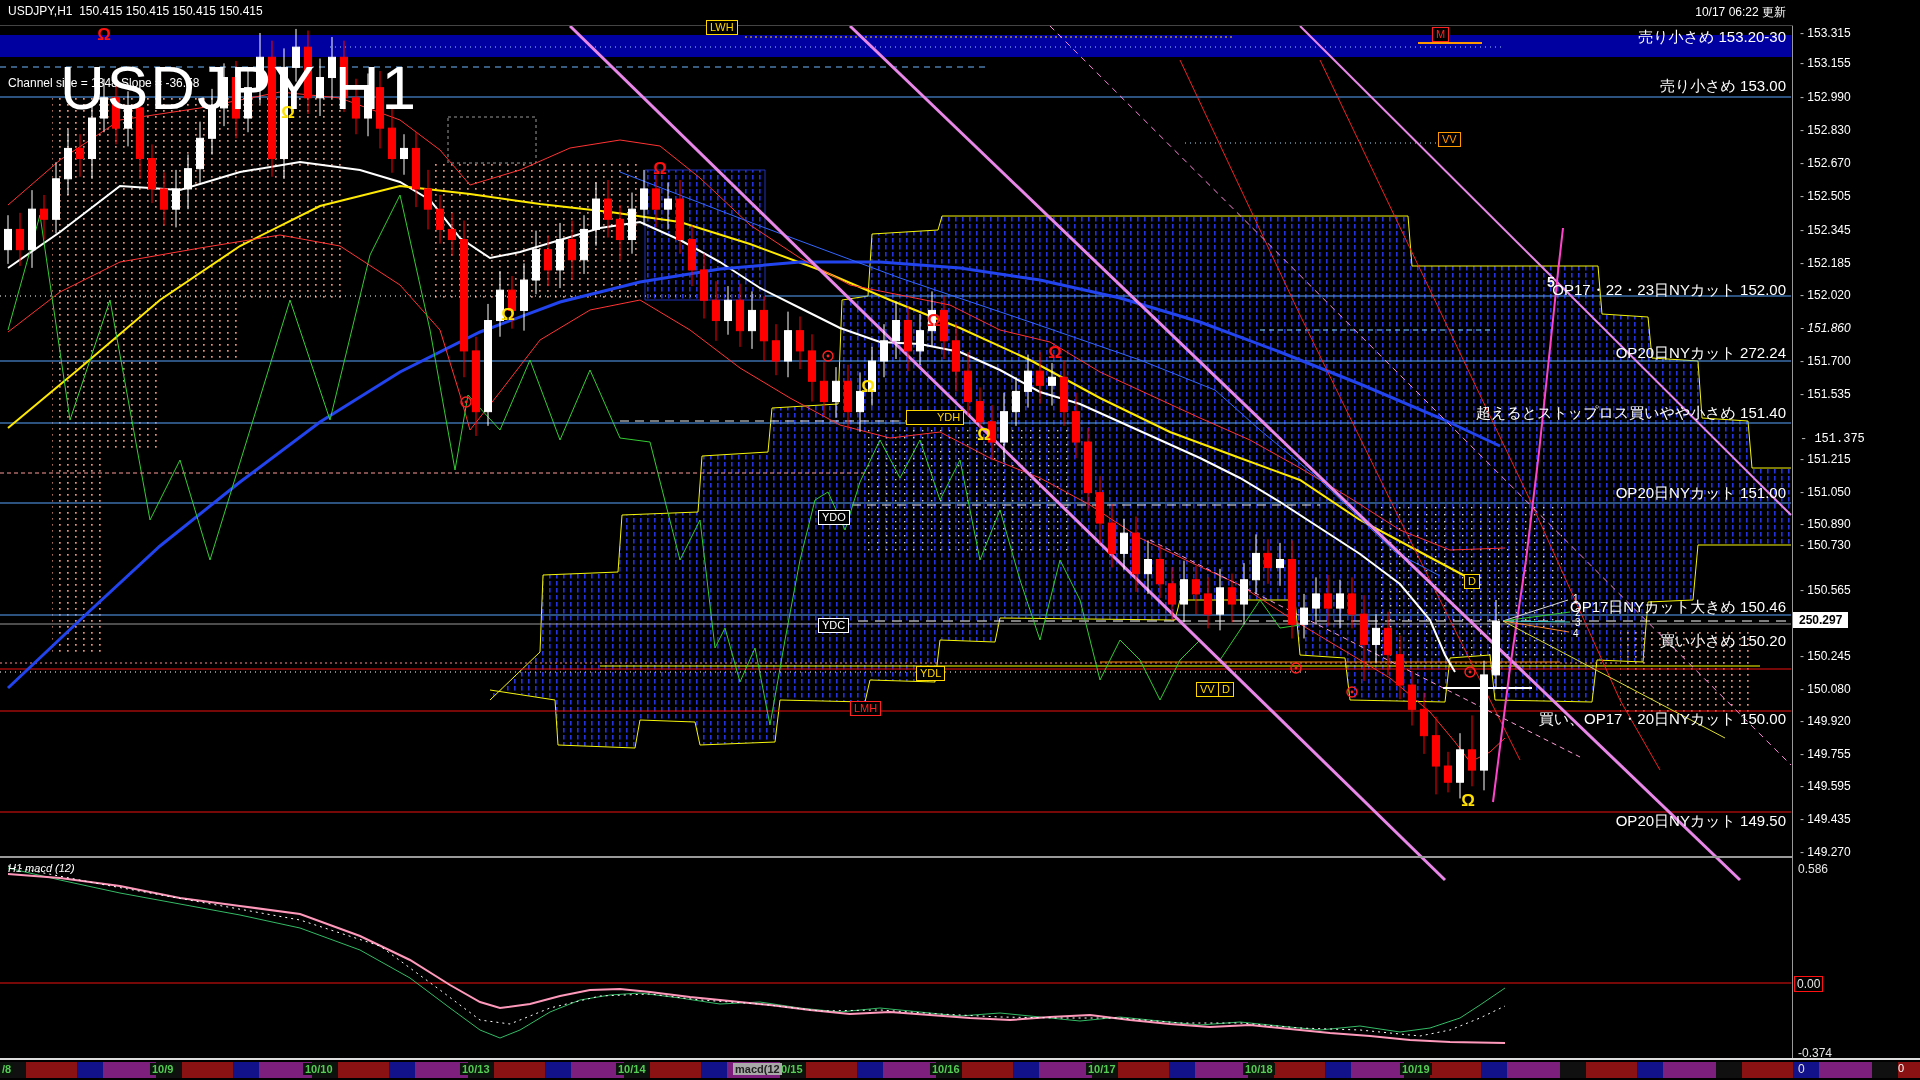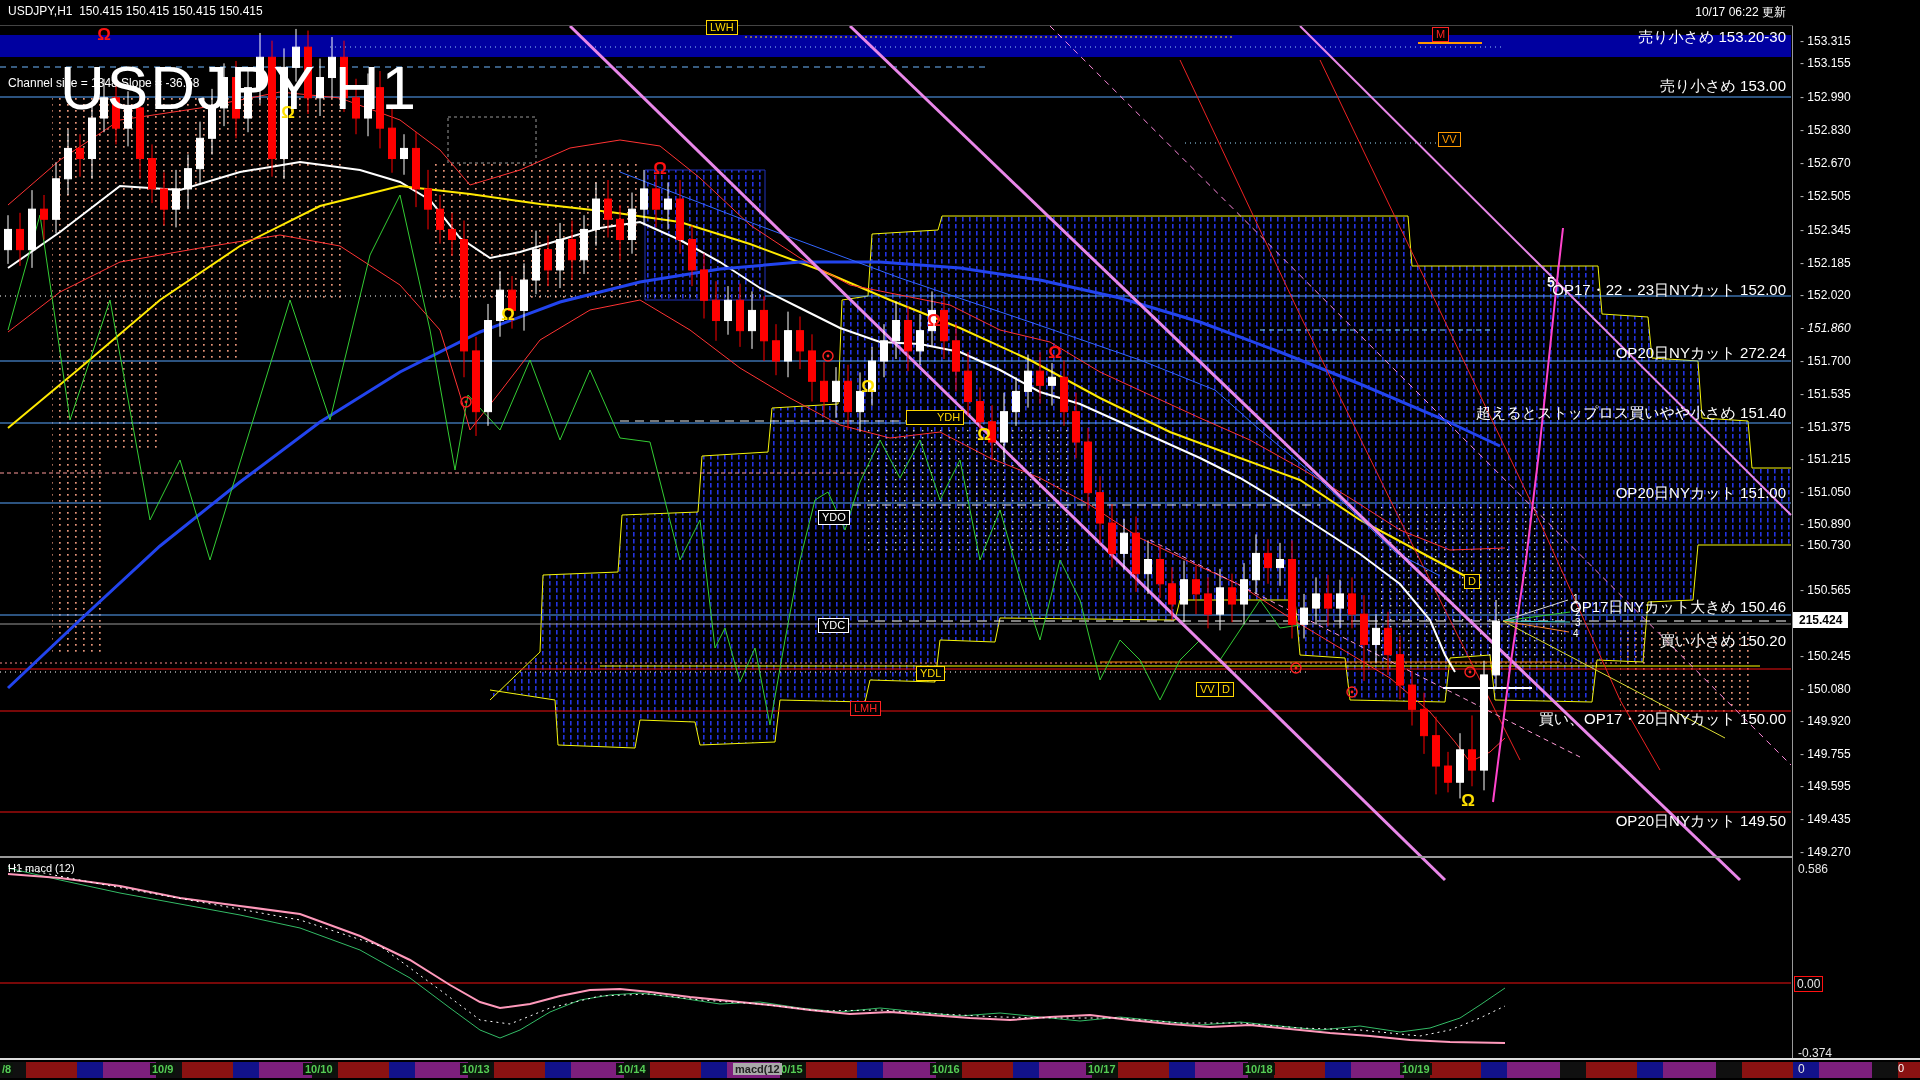--- a/index.html
+++ b/index.html
@@ -11,21 +11,21 @@
   #channel-info{position:absolute;left:8px;top:76px;color:#fff;font-size:12px;}
   #watermark{position:absolute;left:60px;top:52px;color:#fff;font-size:62px;letter-spacing:2px;}
   #chart-svg{position:absolute;left:0;top:0;}
   .lblbox{position:absolute;background:#000;border:1px solid;font-size:11px;line-height:13px;
     padding:0 3px;white-space:nowrap;}
   .ann{position:absolute;right:134px;color:#fff;font-size:15px;white-space:nowrap;text-align:right;}
   .ptick{position:absolute;left:1800px;color:#fff;font-size:12px;white-space:nowrap;}
   .ptick:before{content:"- ";color:#bbb;}
   #cur-price{position:absolute;left:1793px;background:#fff;color:#000;font-size:12px;font-weight:bold;
     padding:1px 6px;}
-  #macd-label{position:absolute;left:8px;top:862px;color:#fff;font-size:11px;}
+  #macd-label{position:absolute;left:8px;top:862px;color:#fff;font-size:11px;font-style:italic;}
   .mtick{position:absolute;left:1798px;color:#e5e5e5;font-size:12px;}
   .sep{position:absolute;background:#888;}
   #vsep{left:1792px;top:25px;width:1px;height:1033px;background:#999;}
   #hsep1{left:0;top:25px;width:1793px;height:1px;background:#444;}
   #hsep2{left:0;top:856px;width:1793px;height:2px;background:#999;}
   #hsep3{left:0;top:1058px;width:1920px;height:2px;background:#ddd;}
   #timeline{position:absolute;left:0;top:1062px;width:1920px;height:16px;
     background:repeating-linear-gradient(90deg,#101010 0 26px,#8a1212 26px 77px,#12128a 77px 103px,#7d1f7d 103px 156px);}
   .dlabel{position:absolute;top:1063px;color:#55cc55;font-size:11px;font-weight:bold;background:#0a140a;padding:0 2px;}
   #macd-badge{position:absolute;top:1063px;color:#222;font-size:11px;background:#aaa;padding:0 2px;}
@@ -399,41 +399,41 @@
         <line x1="0" y1="983" x2="1791" y2="983" stroke="#ee1111" stroke-width="1"></line>
         <polyline points="8,868 60,880 120,893 180,904 240,915 300,928 360,950 410,978 450,1008 480,1030 500,1038 520,1030 550,1012 580,1000 610,995 640,993 680,998 720,1004 760,1002 800,1008 840,1012 880,1008 920,1012 960,1016 1000,1013 1040,1017 1080,1021 1120,1017 1160,1021 1200,1025 1240,1022 1280,1026 1320,1030 1360,1026 1400,1032 1430,1028 1460,1018 1480,1005 1505,988" fill="none" stroke="#33bb66" stroke-width="1"></polyline>
         <polyline points="8,874 60,878 120,886 180,898 240,906 300,914 360,936 410,960 450,985 480,1002 500,1008 530,1004 560,996 590,990 620,989 650,992 690,997 730,1001 770,1005 810,1010 850,1014 890,1012 930,1015 970,1018 1010,1020 1050,1017 1090,1015 1130,1020 1170,1024 1210,1027 1250,1025 1290,1029 1330,1033 1370,1036 1410,1040 1450,1042 1505,1043" fill="none" stroke="#ff99bb" stroke-width="2"></polyline>
         <polyline points="8,866 100,884 200,902 300,920 380,946 440,990 480,1020 510,1024 550,1008 600,996 650,994 700,1000 760,1004 820,1011 880,1010 940,1014 1000,1017 1060,1018 1120,1018 1180,1023 1240,1023 1300,1028 1360,1030 1420,1036 1450,1030 1480,1018 1505,1006" fill="none" stroke="#ffffff" stroke-width="1" stroke-dasharray="2,4"></polyline>
       </g>
     </svg>
 
   <div id="watermark">USDJPY H1</div>
   <div id="channel-info">Channel size = 1348 Slope = -36.58</div>
   <div id="macd-label">H1 macd (12)</div>
-  <div id="cur-price" style="top: 612px;">215.424</div>
+  <div id="cur-price" style="top: 612px;">250.297</div>
   <div id="timeline"></div>
   <div id="tl-zero">0</div>
 
   <div id="vsep" class="sep"></div>
   <div id="hsep1" class="sep"></div>
   <div id="hsep2" class="sep"></div>
   <div id="hsep3" class="sep"></div>
-<div class="ptick" style="top: 34px; text-align: right;">153.315</div>
+<div class="ptick" style="top: 26px; text-align: right;">153.315</div>
     <div class="ptick" style="top: 56px;">153.155</div>
     <div class="ptick" style="top: 90px;">152.990</div>
     <div class="ptick" style="top: 123px;">152.830</div>
     <div class="ptick" style="top: 156px;">152.670</div>
     <div class="ptick" style="top: 189px;">152.505</div>
     <div class="ptick" style="top: 223px;">152.345</div>
     <div class="ptick" style="top: 256px;">152.185</div>
     <div class="ptick" style="top: 288px;">152.020</div>
     <div class="ptick" style="top: 321px; font-style: italic;">151.860</div>
     <div class="ptick" style="top: 354px;">151.700</div>
     <div class="ptick" style="top: 387px;">151.535</div>
-    <div class="ptick" style="top: 420px;">151.375</div>
+    <div class="ptick" style="top: 432px; font-family: Liberation Mono, monospace;">151.375</div>
     <div class="ptick" style="top: 452px;">151.215</div>
     <div class="ptick" style="top: 485px;">151.050</div>
     <div class="ptick" style="top: 517px;">150.890</div>
     <div class="ptick" style="top: 538px; text-align: right;">150.730</div>
     <div class="ptick" style="top: 583px;">150.565</div>
     <div class="ptick" style="top: 649px;">150.245</div>
     <div class="ptick" style="top: 682px;">150.080</div>
     <div class="ptick" style="top: 714px;">149.920</div>
     <div class="ptick" style="top: 747px;">149.755</div>
     <div class="ptick" style="top: 779px;">149.595</div>

